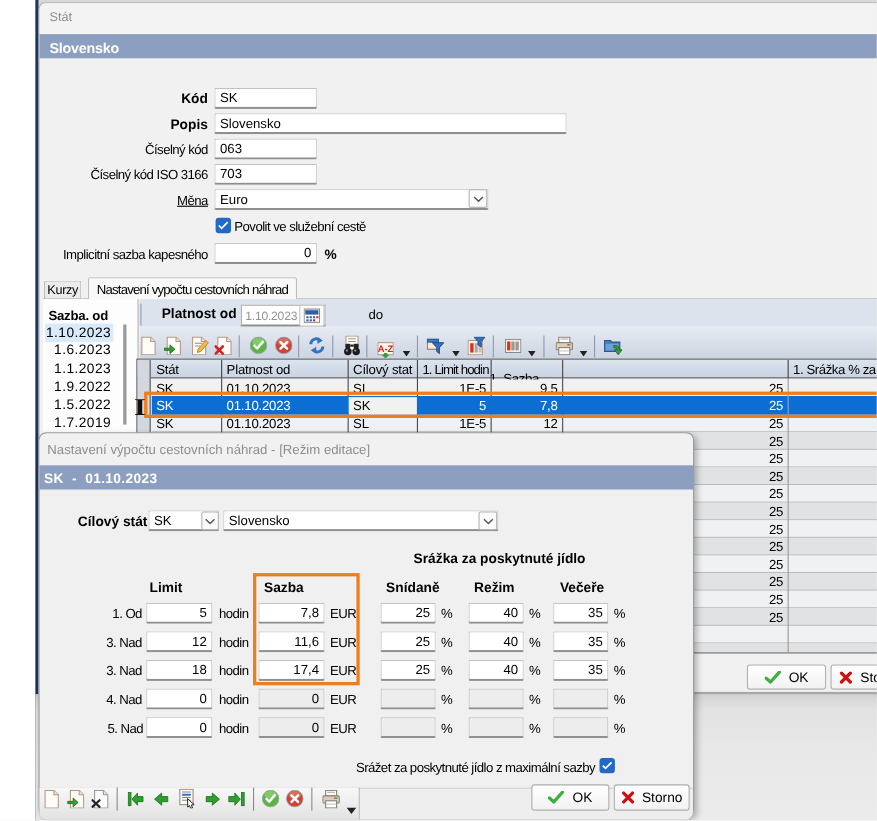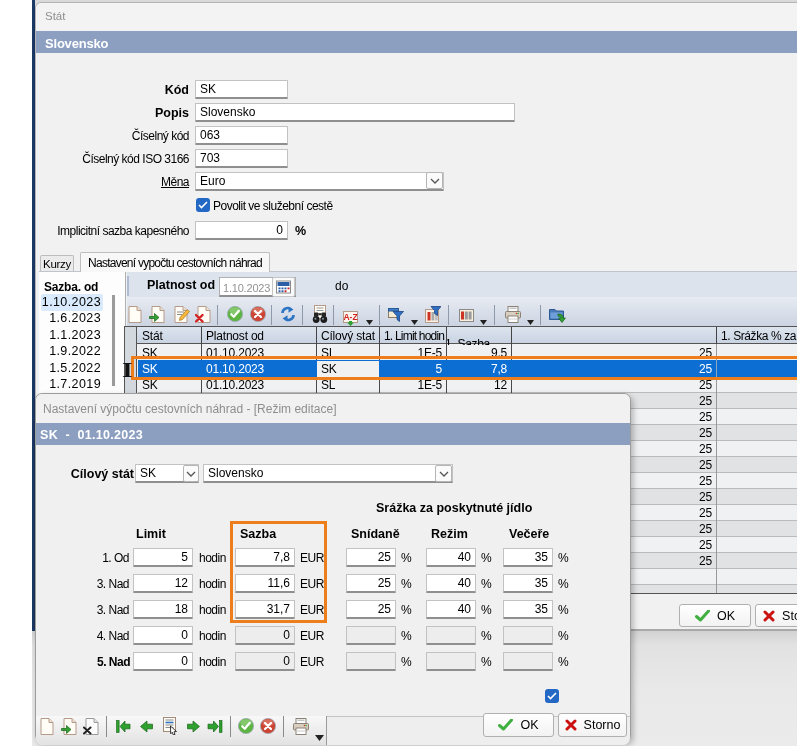--- a/index.html
+++ b/index.html
@@ -390,55 +390,56 @@
   <div class="fld num" style="left:314px;top:574px;width:50px;height:19px;z-index:42;">25</div>
   <div class="lbl" style="left:369px;top:574px;z-index:42;">%</div>
   <div class="fld num" style="left:394px;top:574px;width:50px;height:19px;z-index:42;">40</div>
   <div class="lbl" style="left:449px;top:574px;z-index:42;">%</div>
   <div class="fld num" style="left:471px;top:574px;width:50px;height:19px;z-index:42;">35</div>
   <div class="lbl" style="left:526px;top:574px;z-index:42;">%</div>
 
   <div class="lbl rlbl" style="left:0;top:600px;width:97px;z-index:42;">3. Nad</div>
   <div class="fld num" style="left:101px;top:600px;width:60px;height:19px;z-index:42;">18</div>
   <div class="lbl" style="left:167px;top:600px;z-index:42;">hodin</div>
-  <div class="fld num" style="left:203px;top:600px;width:60px;height:19px;z-index:42;">31,7</div>
+  <div class="fld num" style="left:203px;top:600px;width:60px;height:19px;z-index:42;">17,4</div>
   <div class="lbl" style="left:268px;top:600px;z-index:42;">EUR</div>
   <div class="fld num" style="left:314px;top:600px;width:50px;height:19px;z-index:42;">25</div>
   <div class="lbl" style="left:369px;top:600px;z-index:42;">%</div>
   <div class="fld num" style="left:394px;top:600px;width:50px;height:19px;z-index:42;">40</div>
   <div class="lbl" style="left:449px;top:600px;z-index:42;">%</div>
   <div class="fld num" style="left:471px;top:600px;width:50px;height:19px;z-index:42;">35</div>
   <div class="lbl" style="left:526px;top:600px;z-index:42;">%</div>
 
   <div class="lbl rlbl" style="left:0;top:626px;width:97px;z-index:42;">4. Nad</div>
   <div class="fld num" style="left:101px;top:626px;width:60px;height:19px;z-index:42;">0</div>
   <div class="lbl" style="left:167px;top:626px;z-index:42;">hodin</div>
   <div class="fld num" style="left:203px;top:626px;width:60px;height:19px;z-index:42;background:#ededed;">0</div>
   <div class="lbl" style="left:268px;top:626px;z-index:42;">EUR</div>
   <div class="fld num" style="left:314px;top:626px;width:50px;height:19px;z-index:42;background:#ededed;"></div>
   <div class="lbl" style="left:369px;top:626px;z-index:42;">%</div>
   <div class="fld num" style="left:394px;top:626px;width:50px;height:19px;z-index:42;background:#ededed;"></div>
   <div class="lbl" style="left:449px;top:626px;z-index:42;">%</div>
   <div class="fld num" style="left:471px;top:626px;width:50px;height:19px;z-index:42;background:#ededed;"></div>
   <div class="lbl" style="left:526px;top:626px;z-index:42;">%</div>
 
-  <div class="lbl rlbl" style="left:0;top:652px;width:98px;z-index:42;font-weight:bold;">5. Nad</div>
+  <div class="lbl rlbl" style="left:0;top:652px;width:98px;z-index:42;">5. Nad</div>
   <div class="fld num" style="left:101px;top:652px;width:60px;height:19px;z-index:42;">0</div>
   <div class="lbl" style="left:167px;top:652px;z-index:42;">hodin</div>
   <div class="fld num" style="left:203px;top:652px;width:60px;height:19px;z-index:42;background:#ededed;">0</div>
   <div class="lbl" style="left:268px;top:652px;z-index:42;">EUR</div>
   <div class="fld num" style="left:314px;top:652px;width:50px;height:19px;z-index:42;background:#ededed;"></div>
   <div class="lbl" style="left:369px;top:652px;z-index:42;">%</div>
   <div class="fld num" style="left:394px;top:652px;width:50px;height:19px;z-index:42;background:#ededed;"></div>
   <div class="lbl" style="left:449px;top:652px;z-index:42;">%</div>
   <div class="fld num" style="left:471px;top:652px;width:50px;height:19px;z-index:42;background:#ededed;"></div>
   <div class="lbl" style="left:526px;top:652px;z-index:42;">%</div>
 
   <div class="abs" style="left:198px;top:521px;width:97px;height:102px;border:3px solid #ee7e1c;z-index:50;"></div>
 
+  <div class="abs" style="left:209px;top:691px;width:300px;text-align:right;font-size:12px;letter-spacing:-0.5px;z-index:42;">Srážet za poskytnuté jídlo z maximální sazby</div>
   <div class="abs" style="left:513px;top:689px;width:14px;height:14px;background:#2468c6;border-radius:3px;display:flex;align-items:center;justify-content:center;z-index:42;">
     <svg width="10" height="8" viewBox="0 0 10 8">
         <path d="M1 4 L3.5 6.5 L9 1" stroke="#fff" stroke-width="1.6" fill="none"></path>
       </svg>
   </div>
 
   <div class="abs" style="left:4px;top:716px;width:594px;height:29px;background:#eeeeee;border-top:1px solid #c4c4c4;border-radius:0 0 7px 7px;z-index:41;"></div>
   <div class="abs" style="left:4px;top:716px;width:291px;height:29px;background:linear-gradient(180deg,#f8f8f8,#e2e2e2);border-right:1px solid #9a9a9a;border-radius:0 0 0 7px;z-index:41;"></div>
   <div class="abs" style="left:8px;top:718px;z-index:42;">
     <svg width="14" height="17" viewBox="0 0 14 17">

